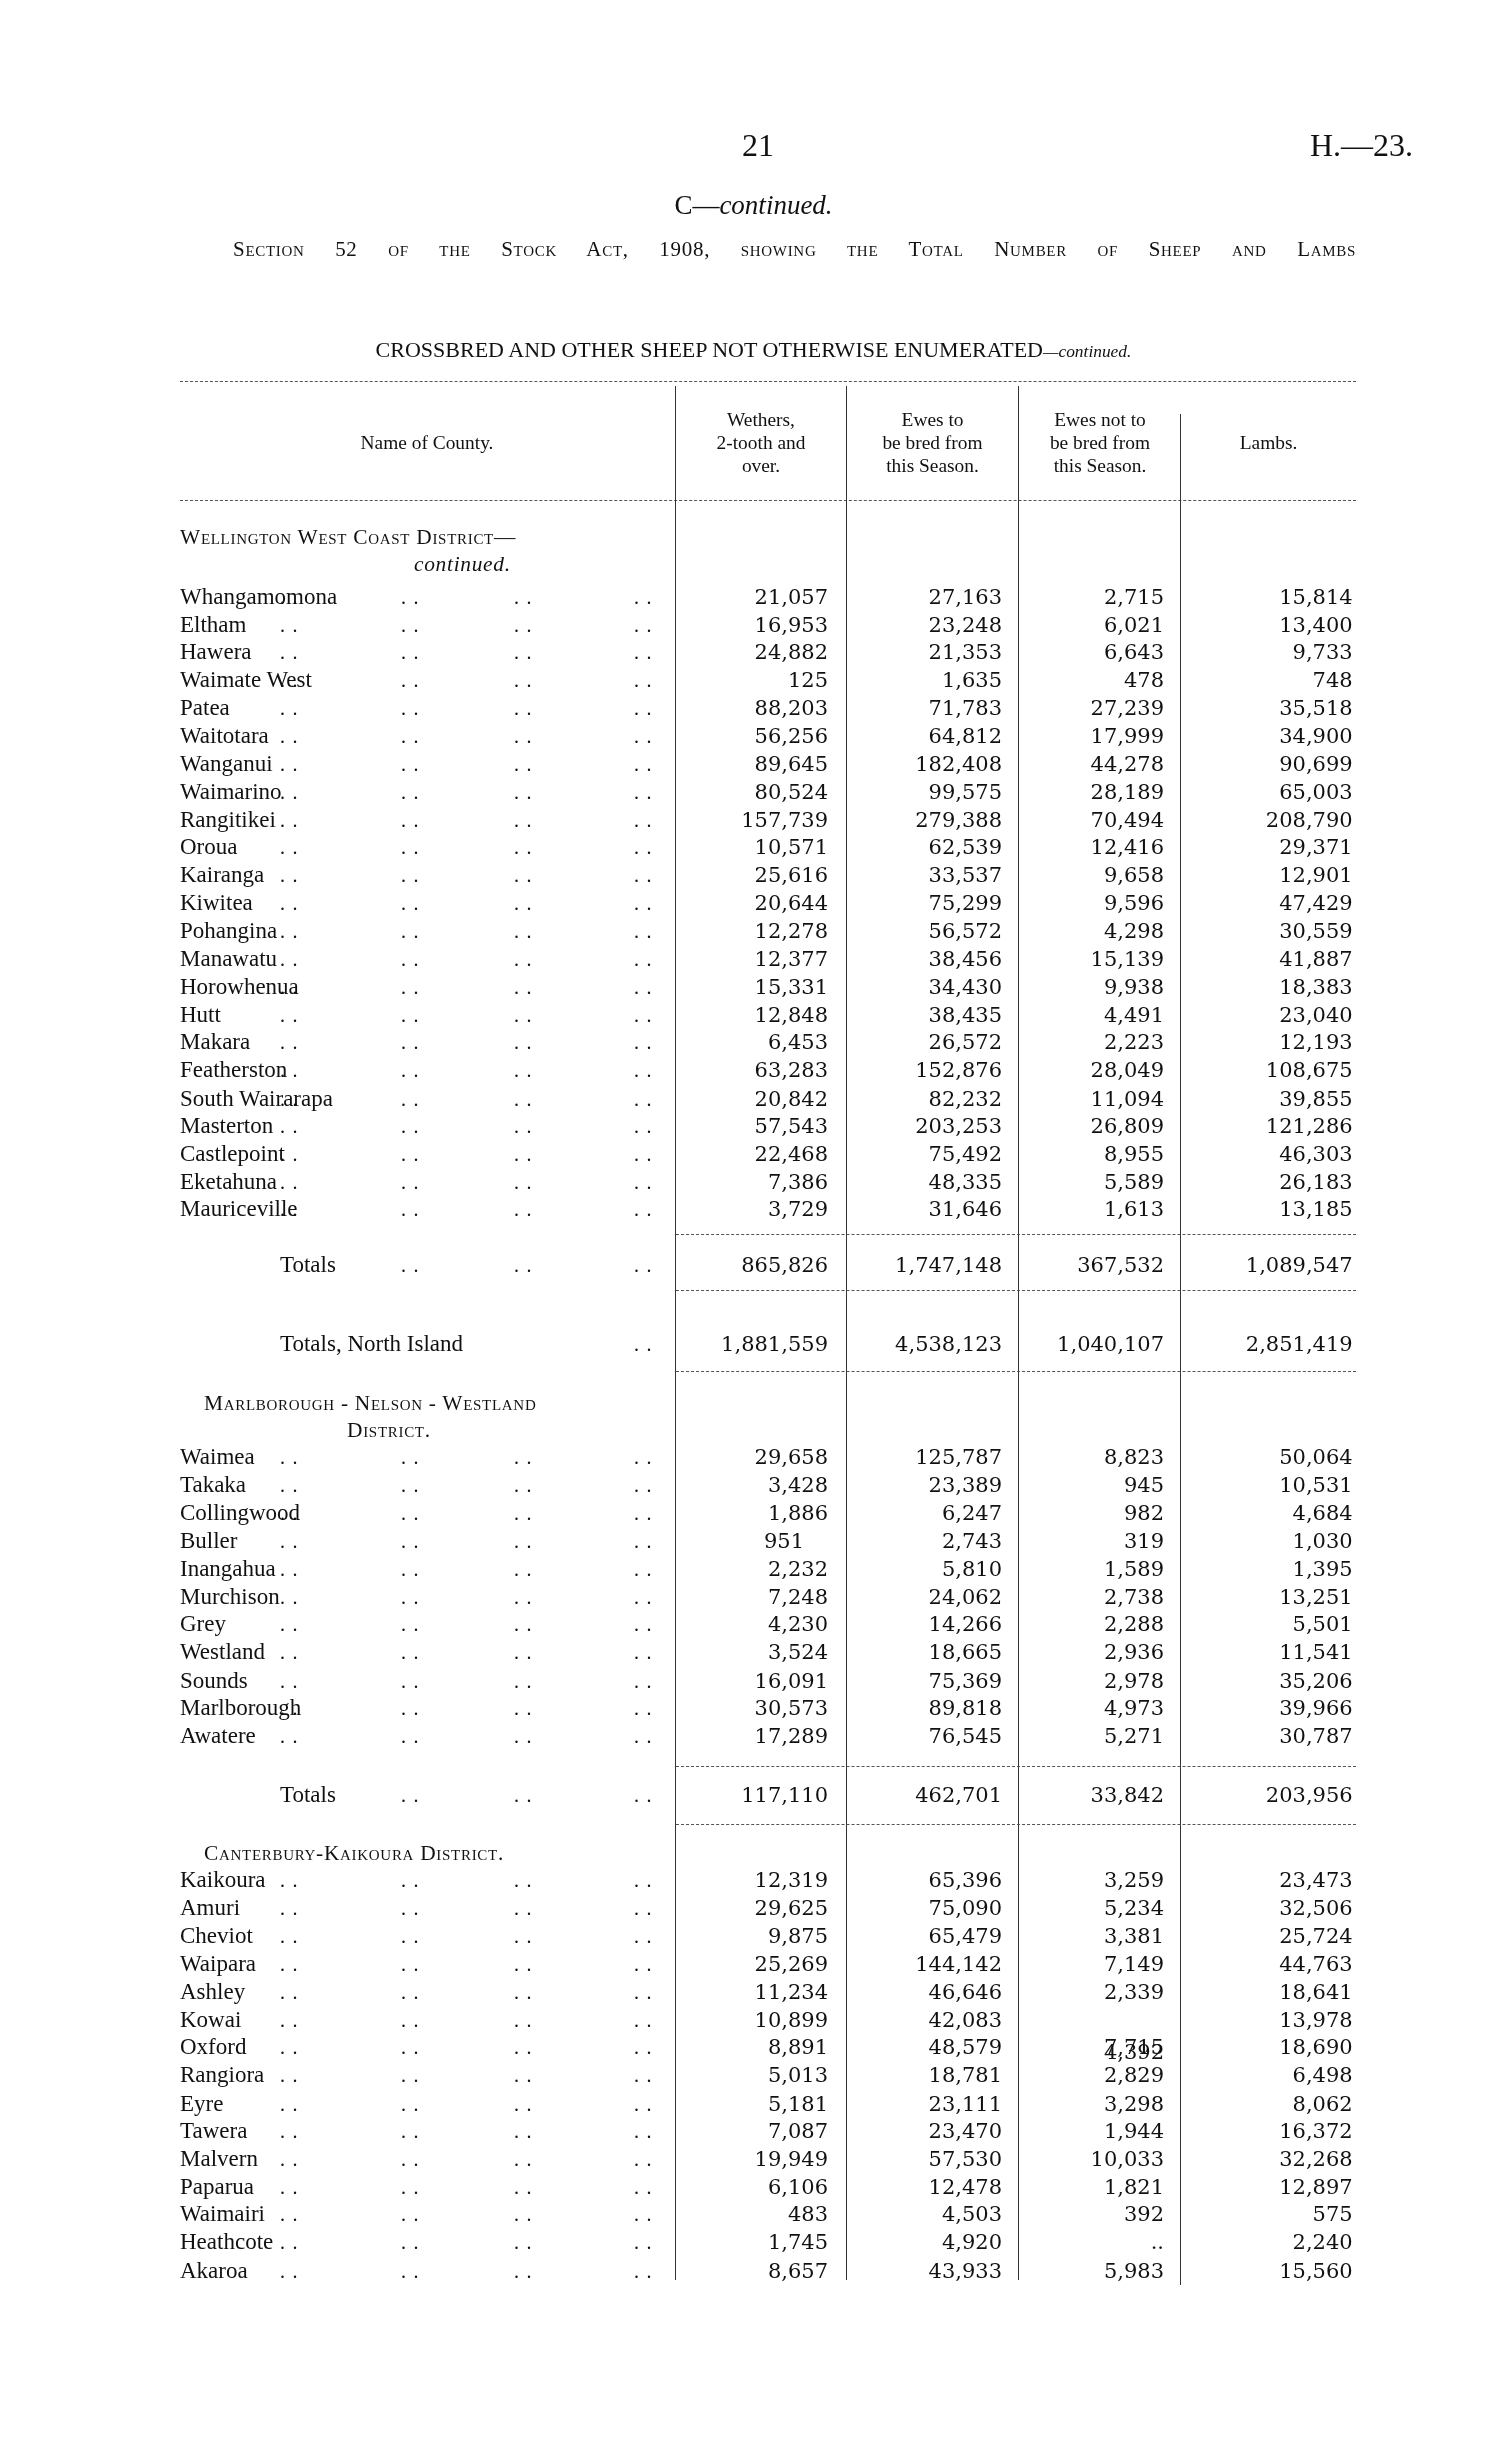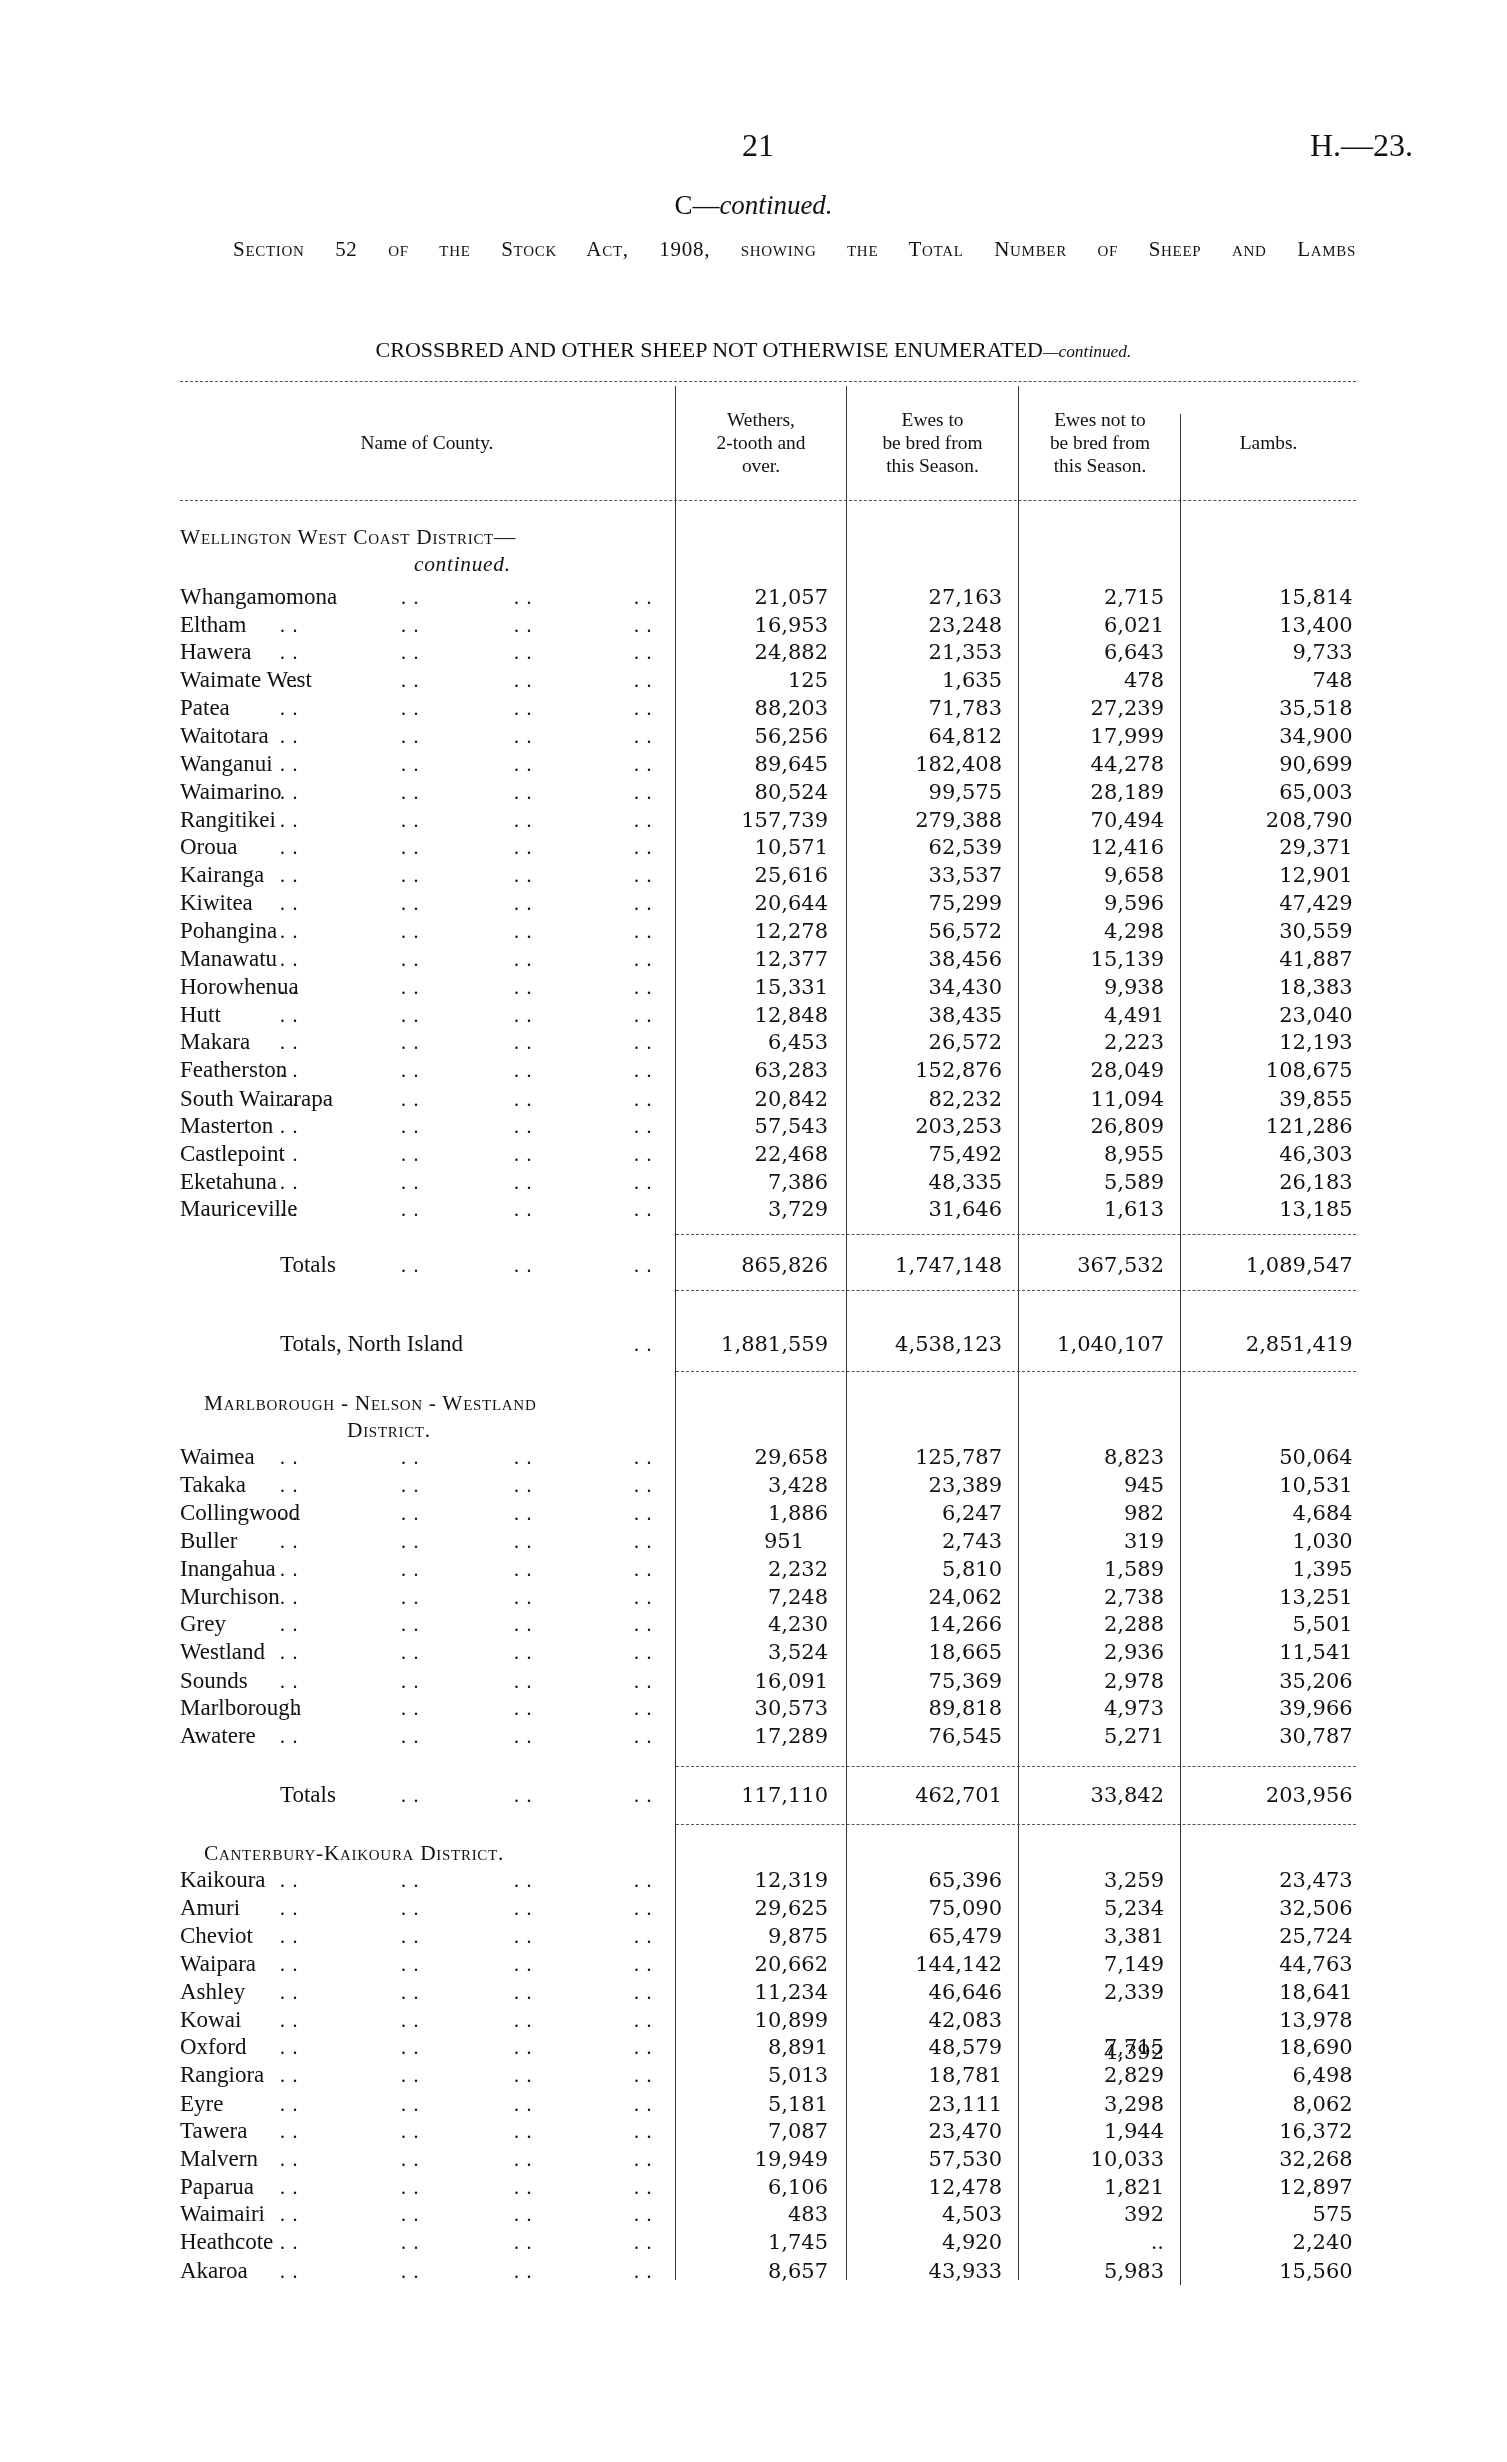--- a/index.html
+++ b/index.html
@@ -518,21 +518,21 @@
           <span class="v" style="right:354px;">65,479</span>
           <span class="v" style="right:192px;">3,381</span>
           <span class="v" style="right:3.3px;">25,724</span>
         </div>
         <div class="row" style="top:1950px;">
           <span class="nm">Waipara</span>
           <span class="dots" style="left:100px;">. .</span>
           <span class="dots" style="left:221px;">. .</span>
           <span class="dots" style="left:334px;">. .</span>
           <span class="dots" style="left:454px;">. .</span>
-          <span class="v" style="right:528px;">20,662</span>
+          <span class="v" style="right:528px;">25,269</span>
           <span class="v" style="right:354px;">144,142</span>
           <span class="v" style="right:192px;">7,149</span>
           <span class="v" style="right:3.3px;">44,763</span>
         </div>
         <div class="row" style="top:1978px;">
           <span class="nm">Ashley</span>
           <span class="dots" style="left:100px;">. .</span>
           <span class="dots" style="left:221px;">. .</span>
           <span class="dots" style="left:334px;">. .</span>
           <span class="dots" style="left:454px;">. .</span>

